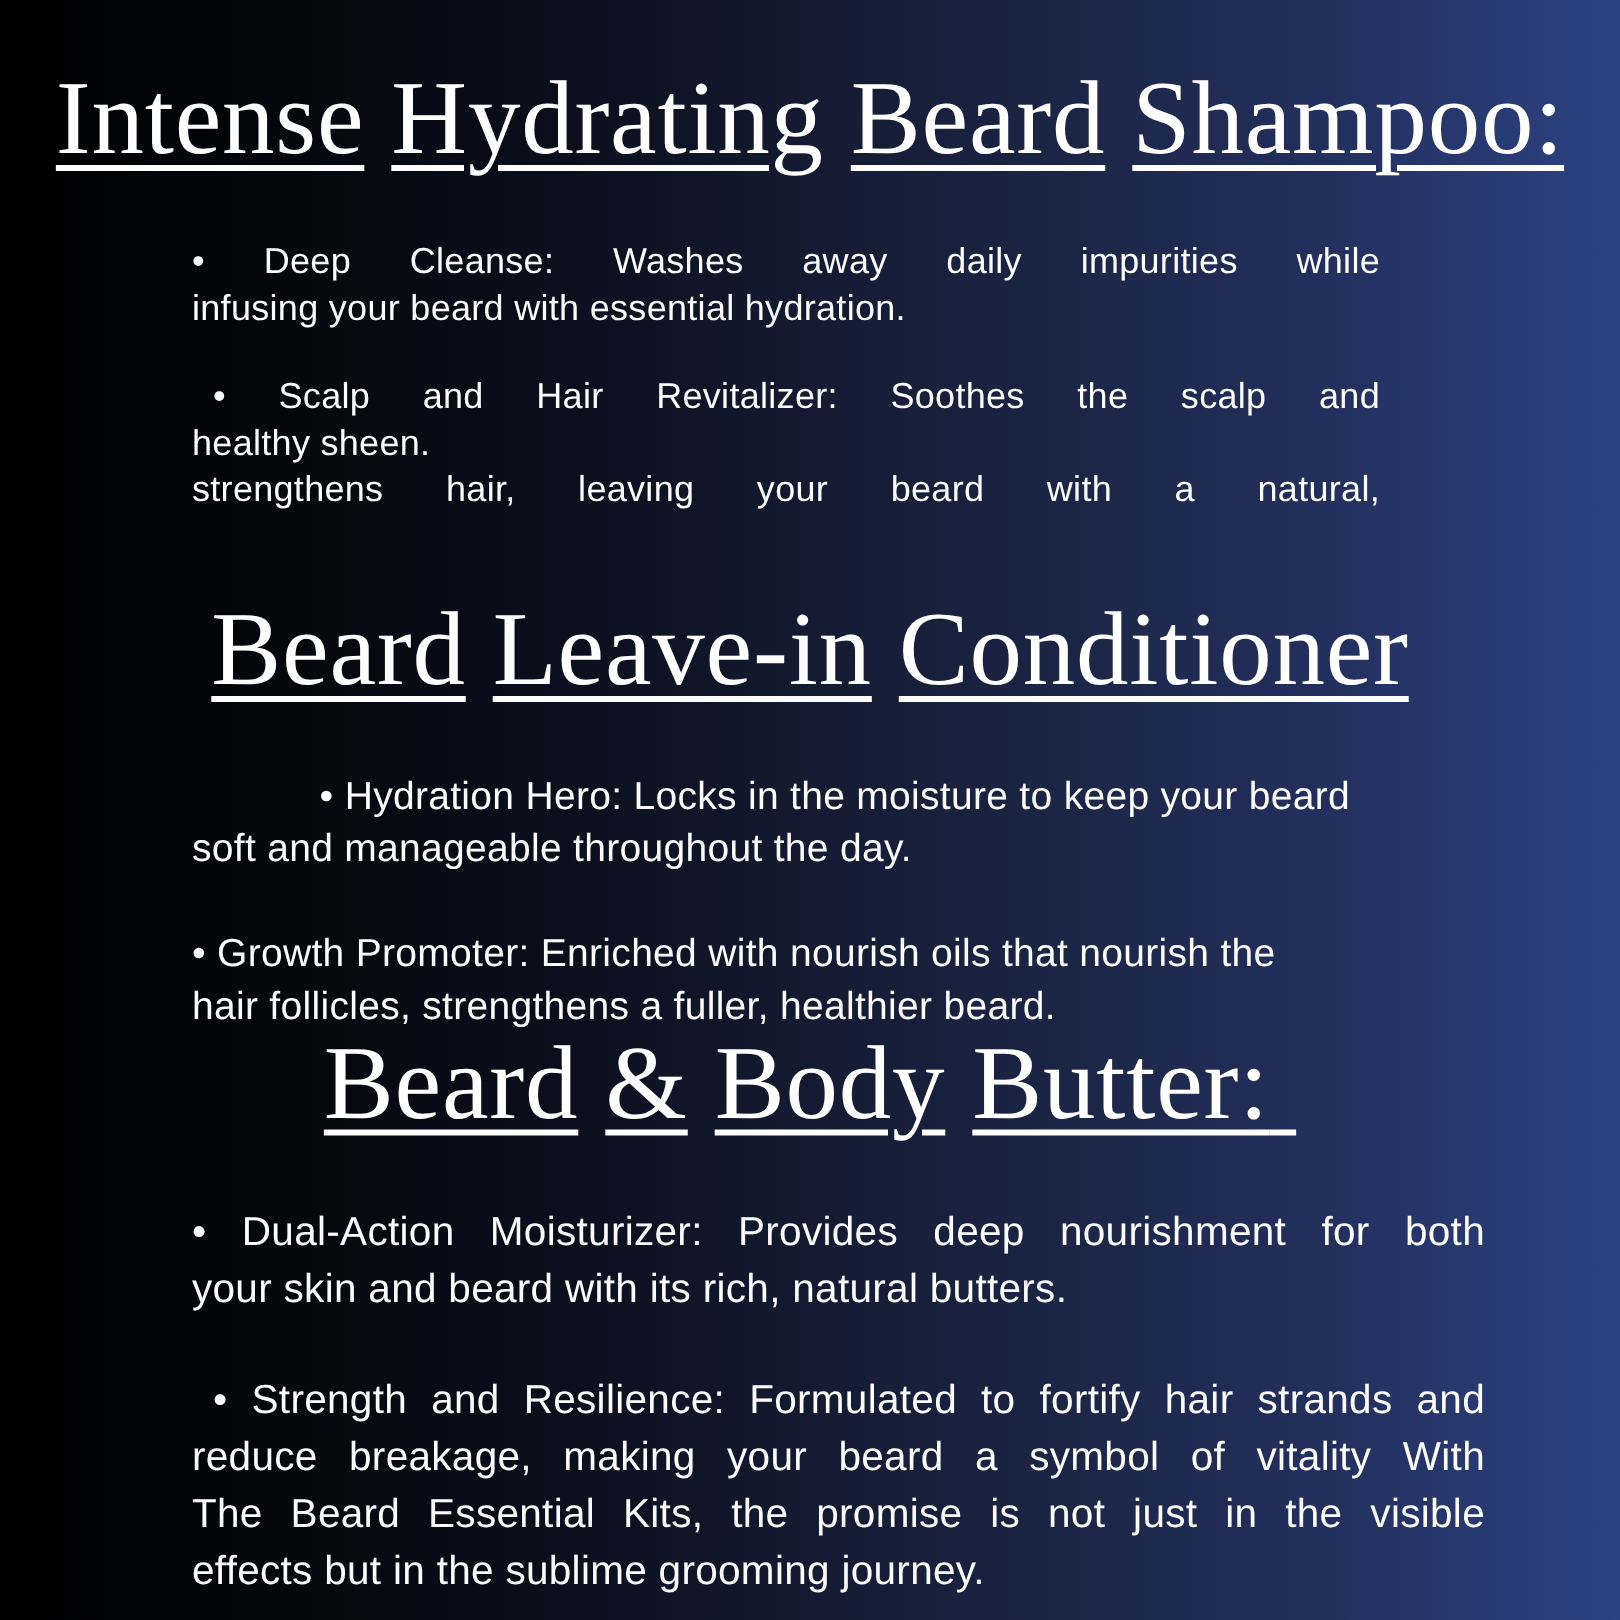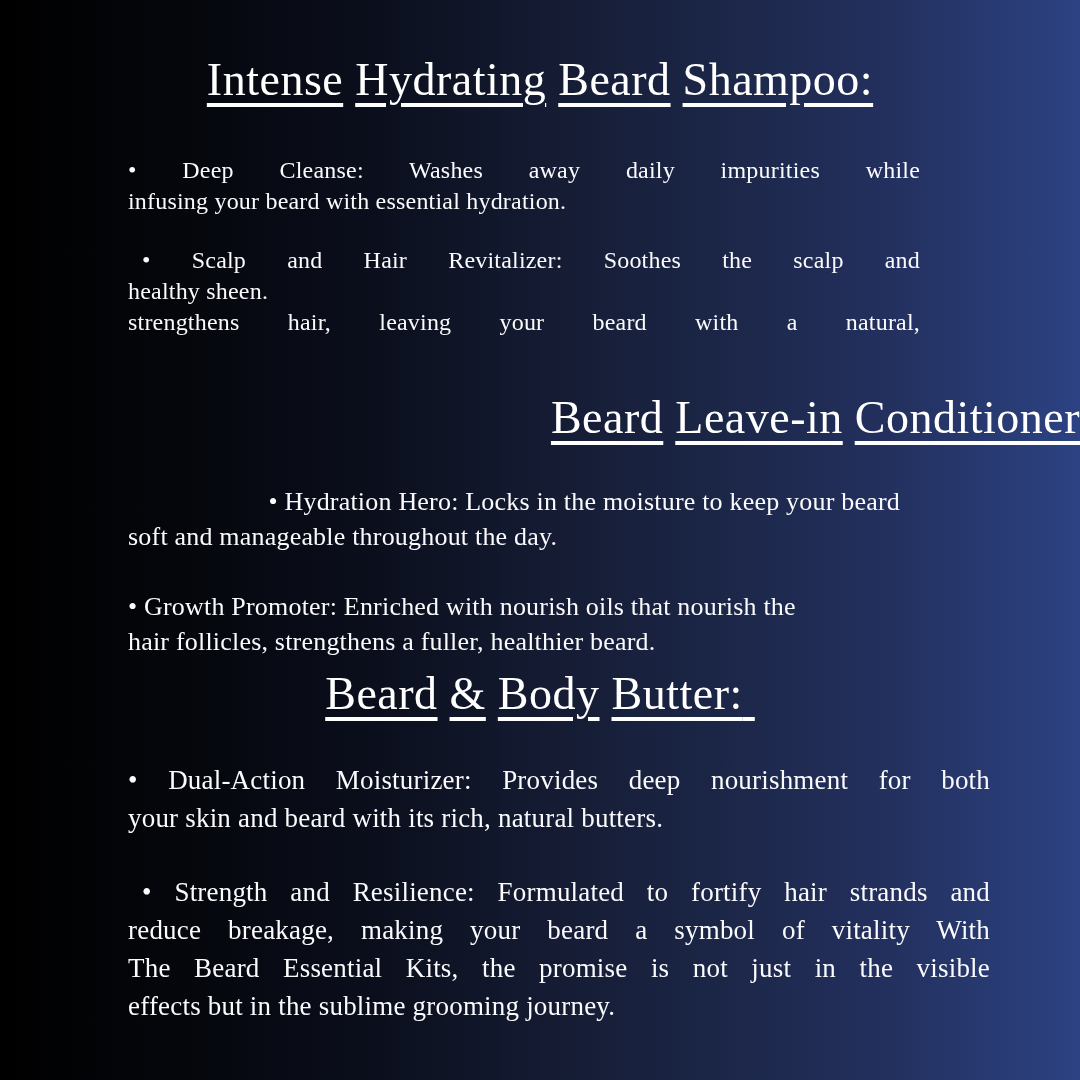--- a/index.html
+++ b/index.html
@@ -13,49 +13,49 @@
     background: linear-gradient(90deg,
       #000000 0%, #05070d 18%, #0b0f1d 35%, #151c34 52%,
       #1c2749 68%, #23305e 82%, #283a72 92%, #2c4283 100%);
     color: #fbfbfd;
     font-family: "Liberation Sans", "DejaVu Sans", sans-serif;
   }
 
   .heading {
     font-family: "Liberation Serif", "DejaVu Serif", serif;
     font-weight: 400;
-    font-size: 46px;
+    font-size: 70px;
     line-height: 64px;
     letter-spacing: 0.5px;
     text-align: center;
     white-space: pre;
     color: #ffffff;
   }
   
   .heading .w {
     text-decoration: underline;
     text-decoration-thickness: 3.5px;
     text-underline-offset: 8px;
   }
 
-  .para { margin-left: 128px; letter-spacing: 0.2px; font-weight: 400; font-family: Liberation Serif, serif; }
+  .para { margin-left: 128px; letter-spacing: 0.2px; font-weight: 400; }
   .sec1 .para { font-size: 24px; line-height: 31px; width: 792px; }
   .sec2 .para { font-size: 26px; line-height: 35px; width: 772px; }
   .sec3 .para { font-size: 27px; line-height: 38px; width: 862px; }
 
   .ln { display: block; }
   
   .jl { text-align: justify; text-align-last: justify; }
   
   .ind { text-indent: 14px; text-align: right; }
 
   .m-h1 { margin-top: 48px; }
   .m-p1 { margin-top: 43px; }
   .m-p2 { margin-top: 28px; }
-  .m-h2 { margin-top: 48px; text-align: right; }
+  .m-h2 { margin-top: 60px; }
   .m-p3 { margin-top: 34px; }
   .m-p4 { margin-top: 35px; }
   .m-h3 { margin-top: 3px;  }
   .m-p5 { margin-top: 35px; }
   .m-p6 { margin-top: 36px; }
 </style>
 </head>
 <body>
 
 <div class="canvas">

